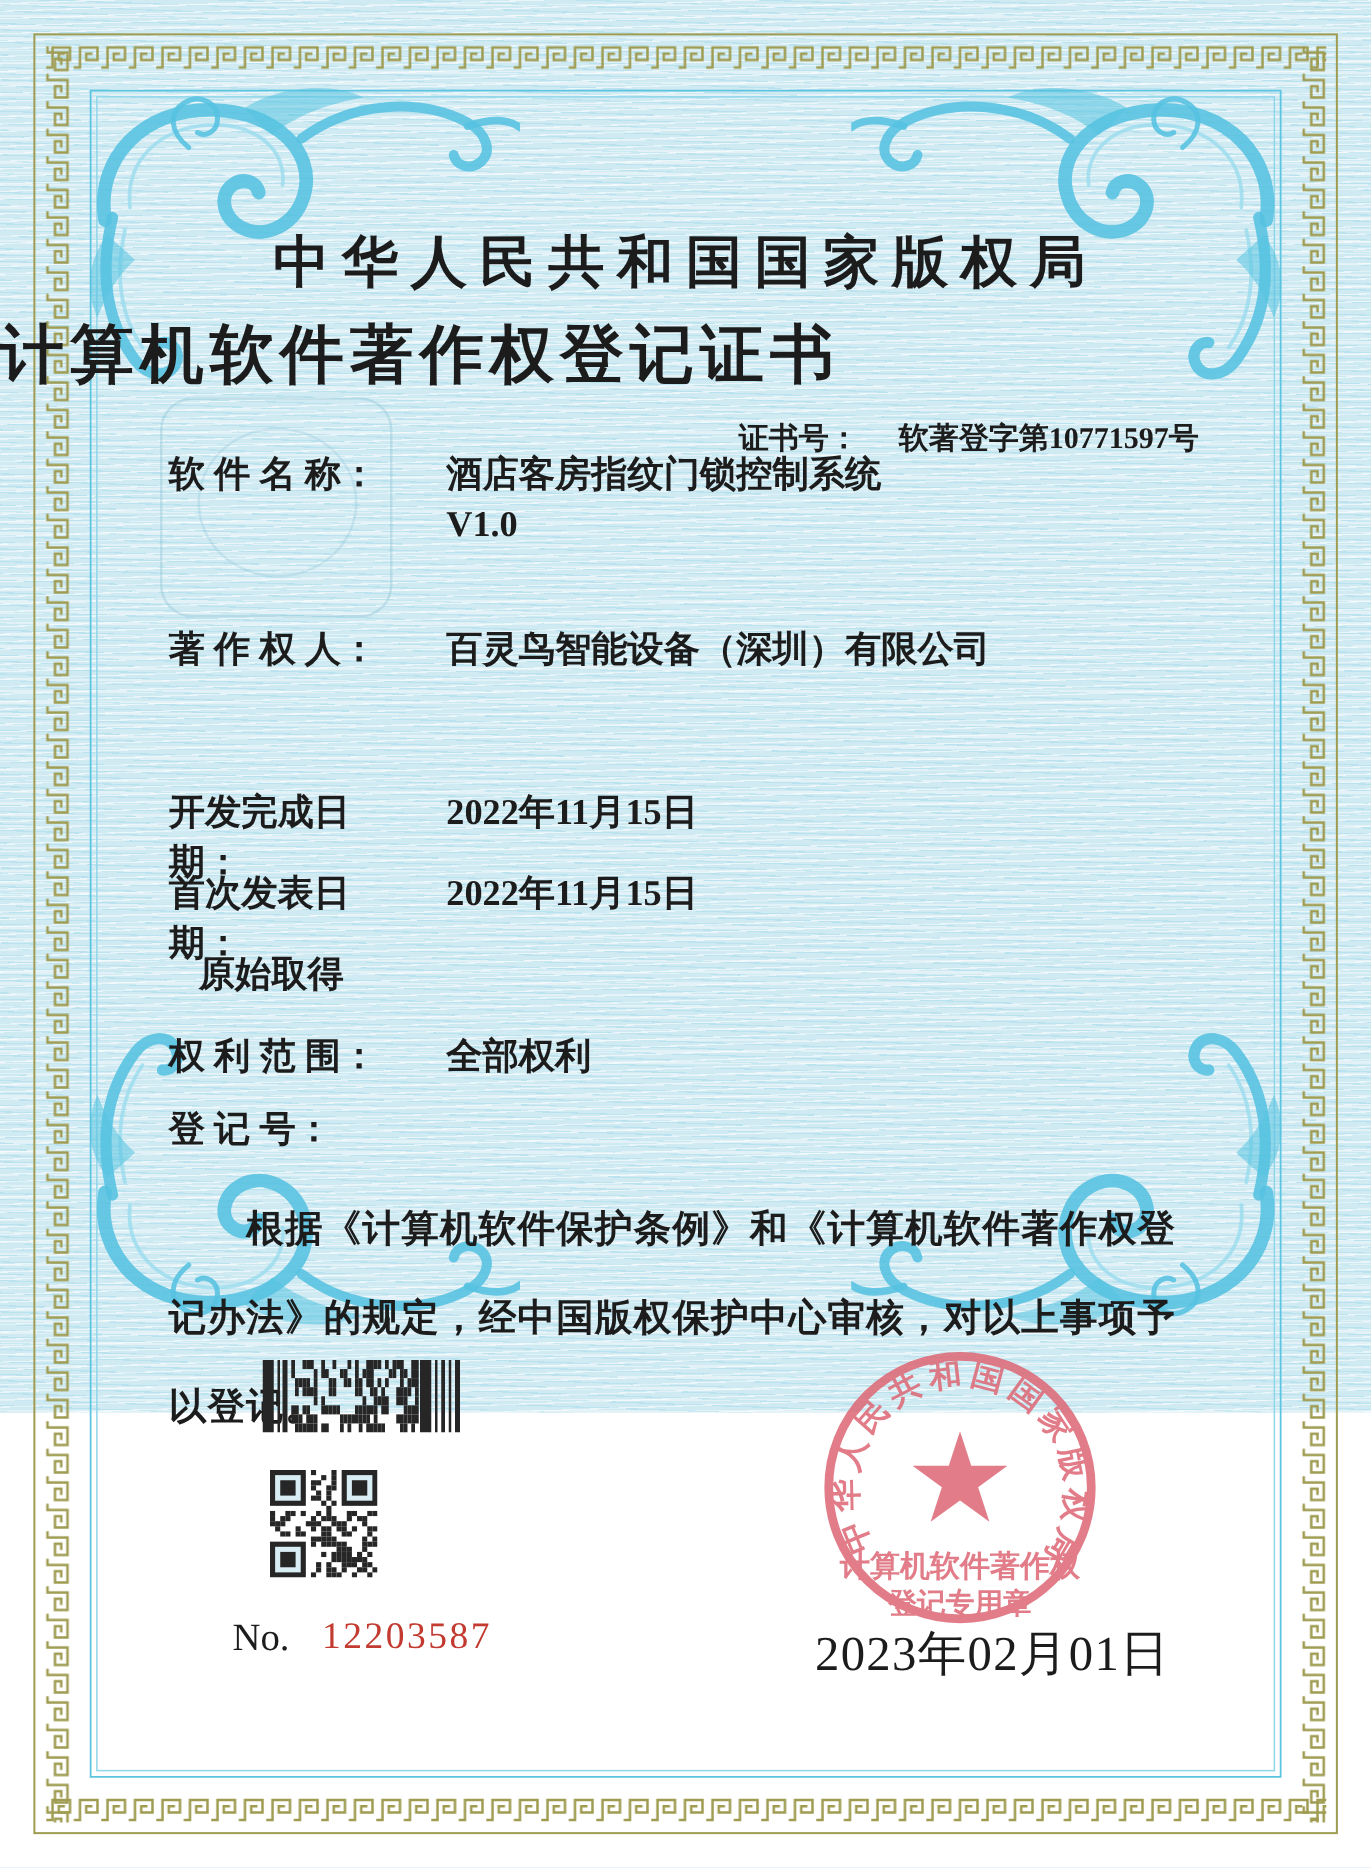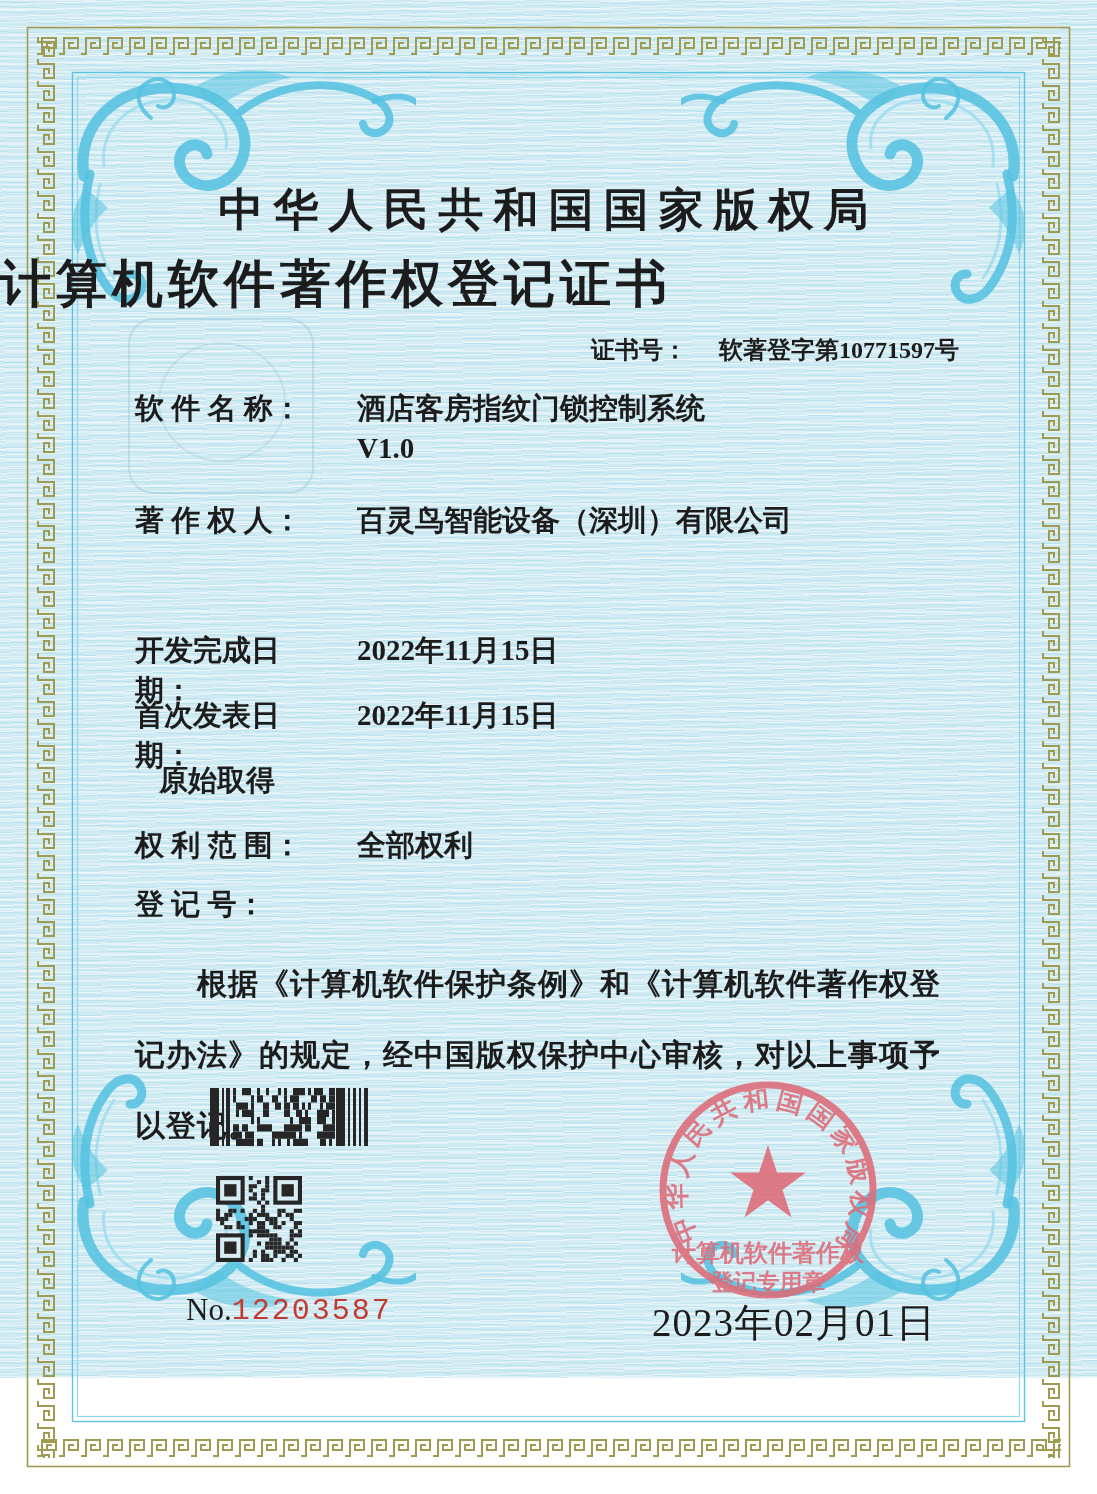--- a/index.html
+++ b/index.html
@@ -1,21 +1,21 @@
 <!DOCTYPE html>
 <html style="--c-page_bg: #d9edf4; --c-gold_border: #9f9c52; --c-blue_border: #5bc4e1; --c-flourish_blue: #55c2e0; --c-text: #1c1c1c; --c-seal_red: #dd6b78; --c-serial_red: #c23a30;"><head>
 <meta charset="utf-8">
 <style>
   :root{
     --c-page_bg:#d9edf4; --c-gold:#9f9c52; --c-blue:#5bc4e1; --c-flourish:#55c2e0;
     --c-text:#1c1c1c; --c-seal:#dd6b78; --c-serial:#c23a30;
   }
   *{margin:0;padding:0;box-sizing:border-box}
   body{width:1097px;height:1494px;overflow:hidden;font-family:"Liberation Serif","DejaVu Serif",serif;}
-  .page{position:relative;width:1097px;height:1378px;color:var(--c-text);
+  .page{position:relative;width:1097px;height:1130px;color:var(--c-text);
     background-color:var(--c-page_bg);
     background-image:
       repeating-linear-gradient(358deg, rgba(255,255,255,.55) 0 1px, rgba(255,255,255,0) 1px 6px),
       repeating-linear-gradient(2deg, rgba(96,197,224,.20) 0 1px, rgba(96,197,224,0) 1px 5px),
       repeating-linear-gradient(0deg, rgba(255,255,255,.25) 0 2px, rgba(144,213,232,.12) 2px 9px);
   }
   .frame-svg{position:absolute;left:0;top:0}
   .gold-line{fill:none;stroke:var(--c-gold);stroke-width:1.6}
   .gold-key{fill:none;stroke:var(--c-gold);stroke-width:2}
   .blue-line{fill:none;stroke:var(--c-blue);stroke-width:1.4}
@@ -27,26 +27,26 @@
   .fl2{stroke:#9adcee;fill:none;stroke-linecap:round;opacity:.8}
   .flf{fill:var(--c-flourish);opacity:.55}
   .emboss{position:absolute;left:128px;top:318px;width:186px;height:176px;border:2px solid rgba(140,195,214,.38);border-radius:26px}
   .emboss .inner{position:absolute;left:28px;top:22px;width:128px;height:120px;border:2px solid rgba(140,195,214,.30);border-radius:50%}
   .authority{position:absolute;left:0;top:180px;width:100%;text-align:center;font-size:45px;font-weight:bold;letter-spacing:10px}
   .cert-title{position:absolute;left:0;top:250px;width:100%;font-size:51px;font-weight:bold;letter-spacing:5px}
   .certno-row{position:absolute;top:334px;right:138px;font-size:24px;font-weight:bold;display:flex;gap:32px}
   .field{position:absolute;left:135px;display:flex;font-size:29px;font-weight:bold;line-height:40px}
   .field .lab{width:198px;flex:none}
   .field .val{margin-left:24px;white-space:pre-line}
-  .f0{top:388px}.f1{top:500px}.f2{top:630px}.f3{top:695px}.f4{top:760px}.f5{top:825px}.f6{top:884px}
+  .f0{top:360px}.f1{top:500px}.f2{top:630px}.f3{top:695px}.f4{top:760px}.f5{top:825px}.f6{top:884px}
   .statement{position:absolute;left:135px;top:948px;width:836px;font-size:30px;font-weight:bold;line-height:71px;text-indent:62px;letter-spacing:1px}
   .barcode{position:absolute;left:210px;top:1088px;width:158px;height:58px}
   .qrcode{position:absolute;left:216px;top:1176px;width:86px;height:86px}
-  .serial-row{position:absolute;left:186px;top:1292px;font-size:31px;display:flex;align-items:flex-end;}
-  .serial-row .num{color:var(--c-serial);font-family:Liberation Mono, monospace;font-size:30px;letter-spacing:2px}
+  .serial-row{position:absolute;left:186px;top:1292px;font-size:31px;display:flex;align-items:flex-start;gap:26px}
+  .serial-row .num{color:var(--c-serial);font-family:Liberation Serif, serif;font-size:30px;letter-spacing:2px}
   .issue-date{position:absolute;left:652px;top:1296px;font-size:39px;letter-spacing:1px}
   .seal{position:absolute;left:614px;top:1036px;width:308px;height:308px;opacity:.88}
   .seal .ring{fill:none;stroke:var(--c-seal);stroke-width:7}
   .seal .red{fill:var(--c-seal)}
   .seal text{fill:var(--c-seal);font-family:"Liberation Serif","DejaVu Serif",serif;font-weight:bold}
 </style>
 </head>
 <body>
 
 <div class="page">

